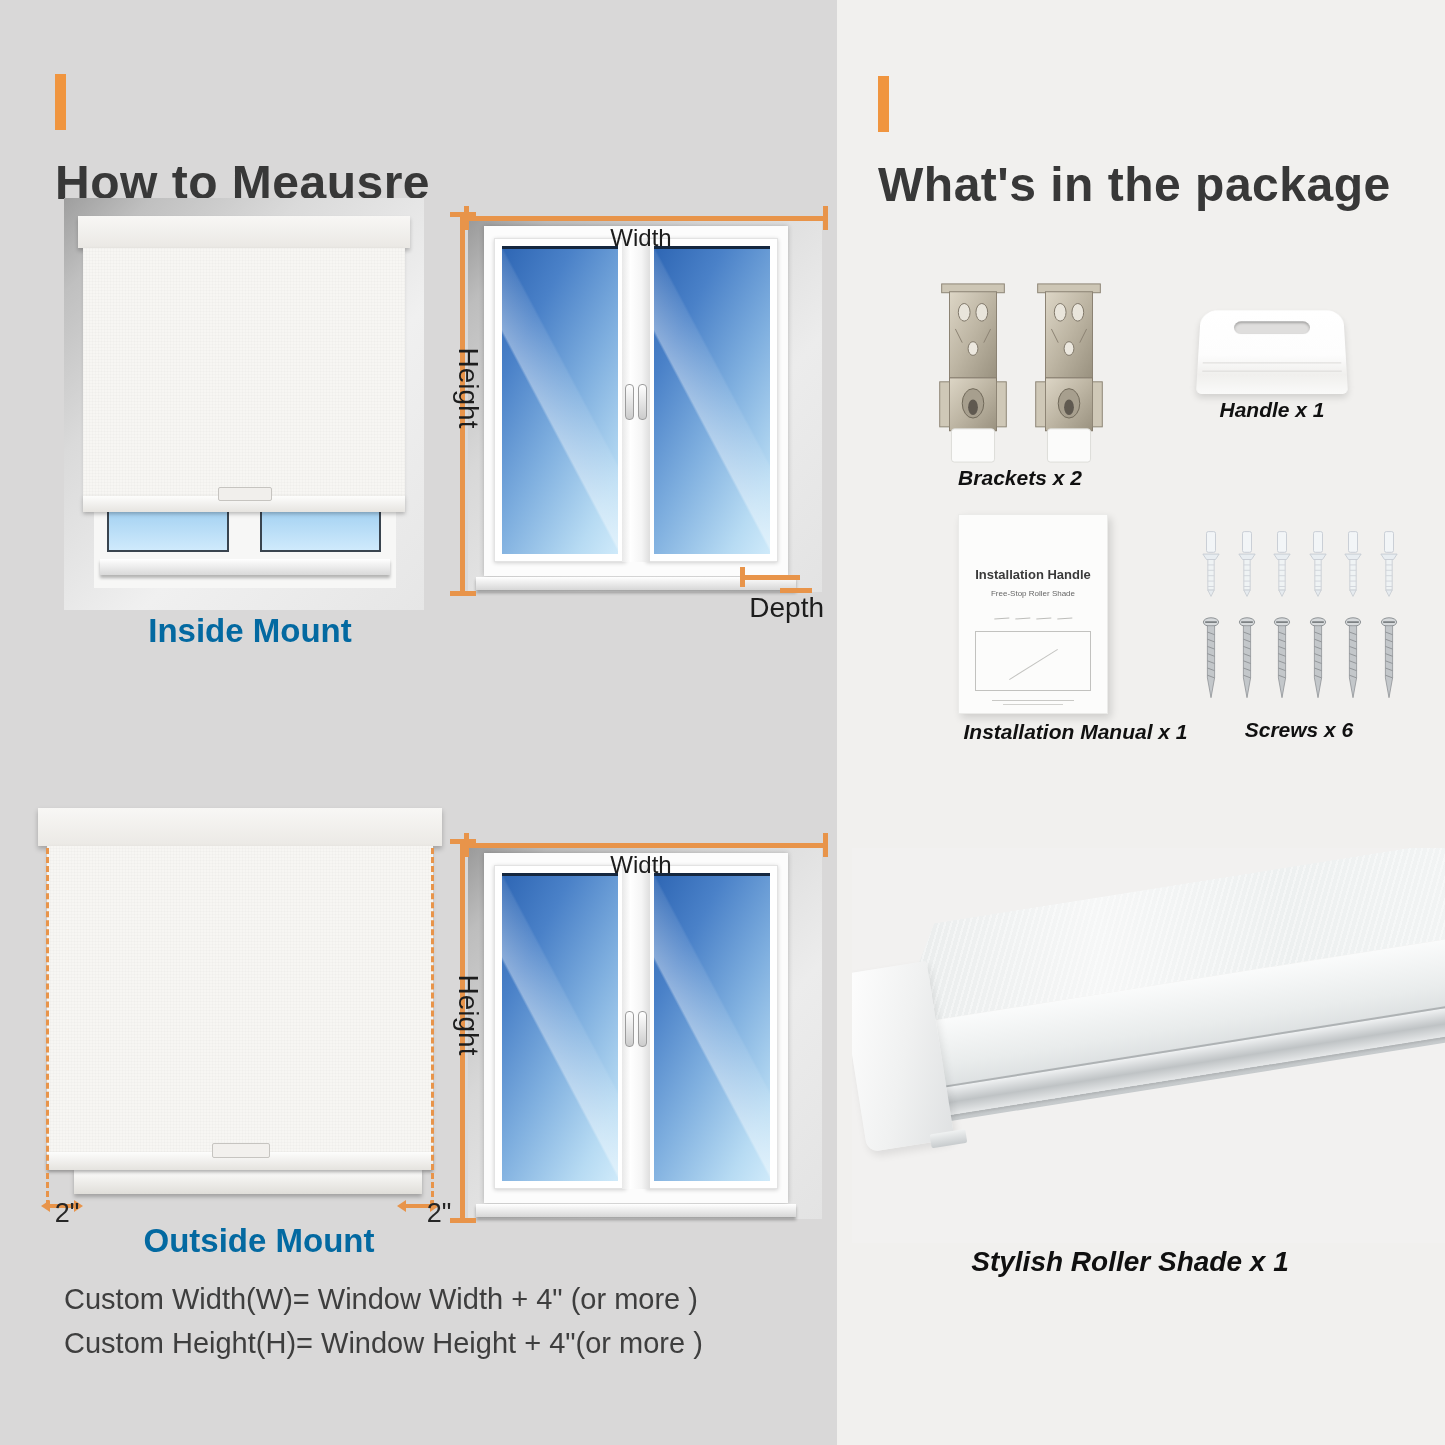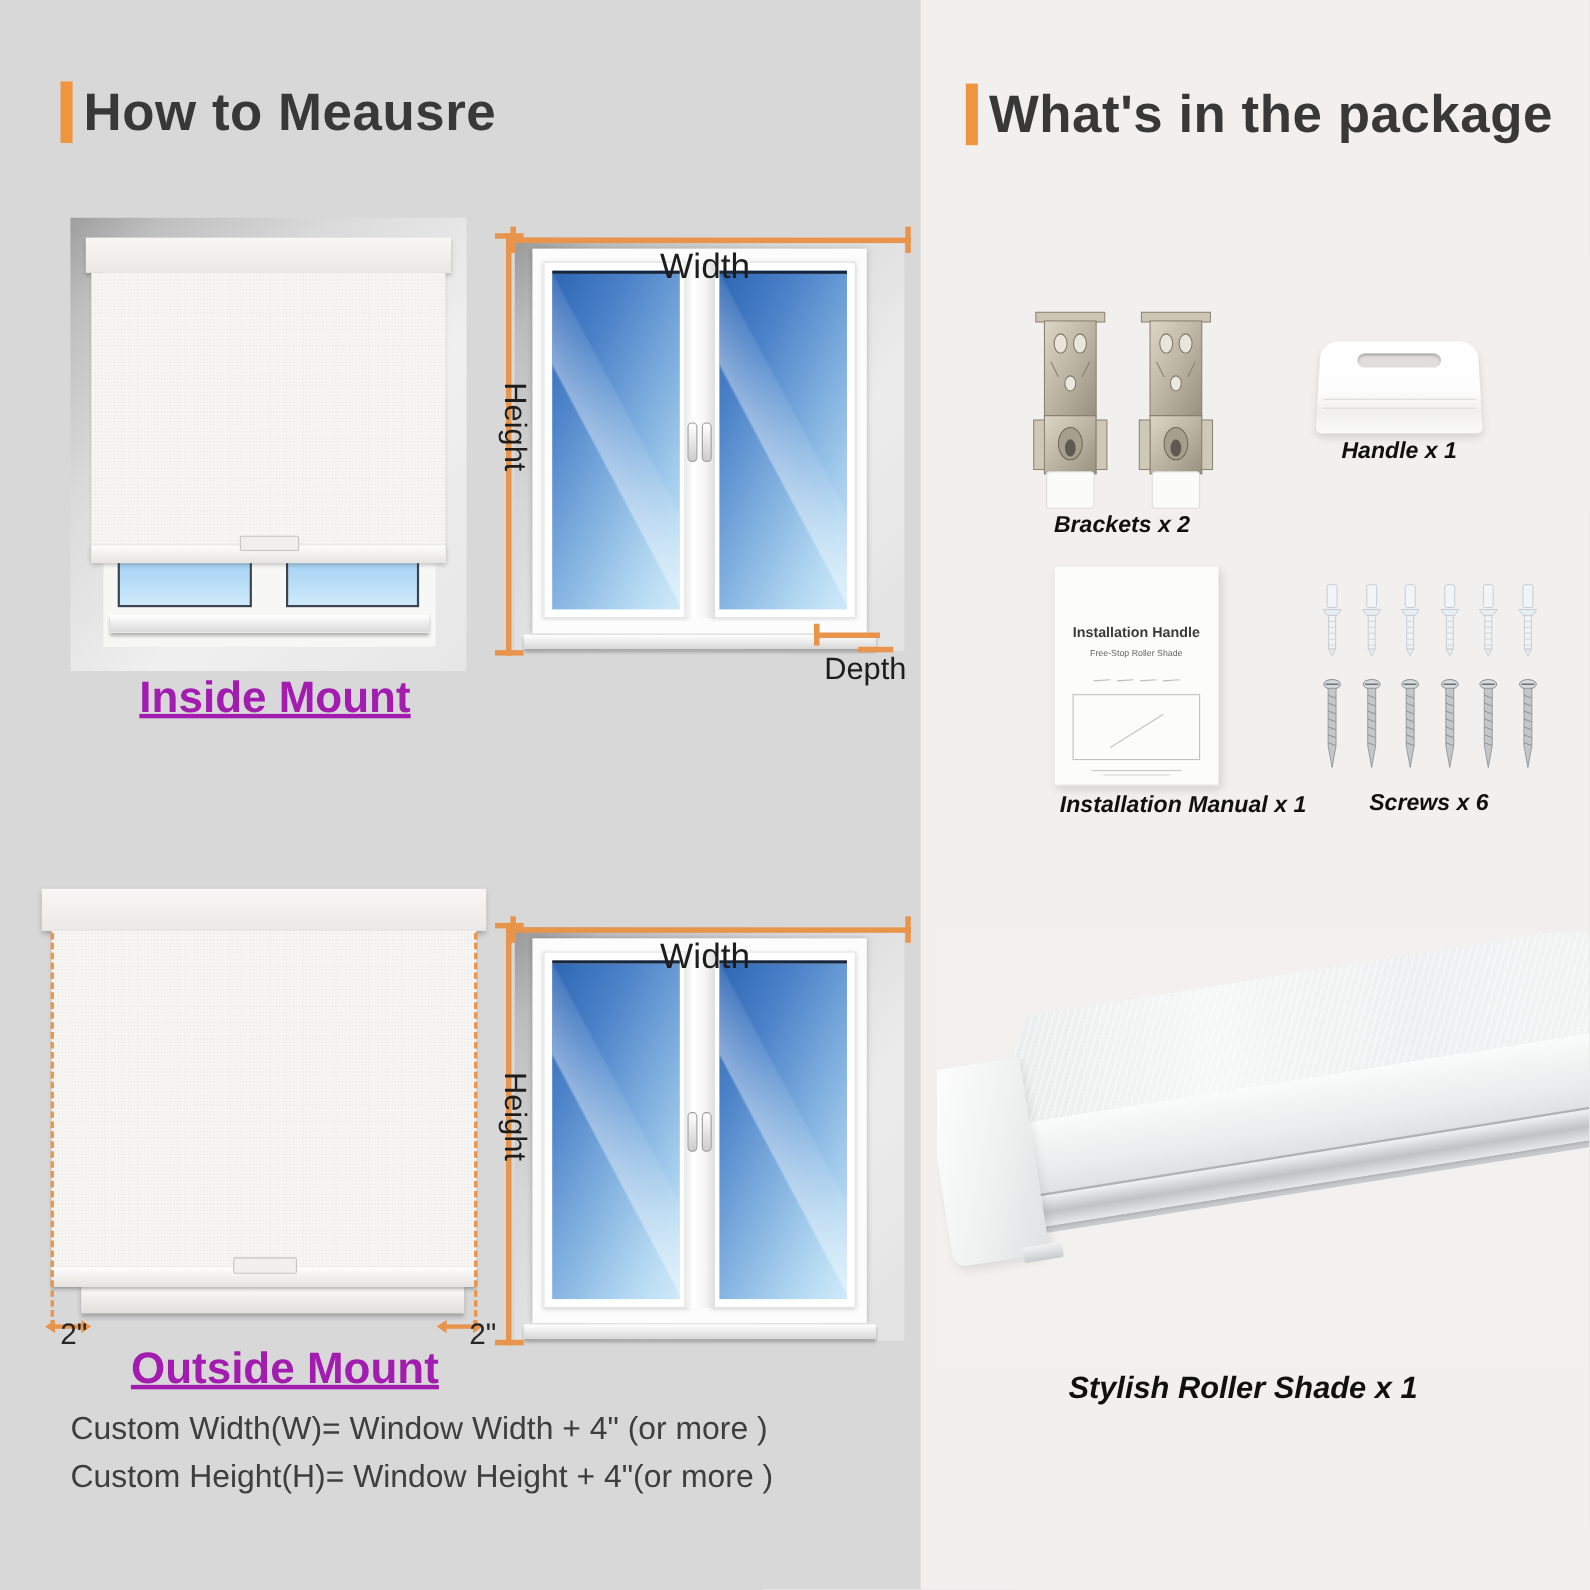--- a/index.html
+++ b/index.html
@@ -1,21 +1,21 @@
 <!DOCTYPE html>
 <html><head>
 <meta charset="utf-8">
 <style>
   html,body{margin:0;padding:0;}
   #canvas{position:relative;width:1445px;height:1445px;background:#D9D8D8;
     font-family:"Liberation Sans",sans-serif;overflow:hidden;color:#3e3e3e;}
   .abs{position:absolute;}
 
   
-  .sec-hdr{position:absolute;display:flex;align-items:flex-start;gap:10px;}
+  .sec-hdr{position:absolute;display:flex;align-items:flex-start;gap:24px;flex-direction:column;}
   .accent-bar{width:11px;height:56px;background:#F0953F;}
   .sec-title{font-size:48px;font-weight:bold;color:#383838;line-height:58px;letter-spacing:.5px;white-space:nowrap;}
 
   
   .right-col{position:absolute;left:837px;top:0;width:608px;height:1445px;background:#F1F0EE;}
 
   
   .win-diagram{position:absolute;width:378px;height:420px;}
   .wd-wall{position:absolute;left:16px;top:16px;right:8px;bottom:28px;
     background:linear-gradient(133deg,#989898 0%,#bdbdbd 12%,#d8d8d8 34%,#ececec 66%,#e3e3e3 100%);}
@@ -30,21 +30,21 @@
     background:linear-gradient(62deg,transparent 42%,rgba(255,255,255,.38) 43%,rgba(255,255,255,.10) 58%,transparent 59%);}
   .wd-mullion{position:absolute;left:50%;margin-left:-14px;width:28px;top:12px;bottom:14px;
     background:linear-gradient(90deg,#e8e8e8,#ffffff 30%,#f5f5f5 70%,#dedede);}
   .wd-pills{position:absolute;top:45%;left:0;right:0;display:flex;justify-content:center;gap:4px;}
   .wd-pill{width:7px;height:34px;background:linear-gradient(#ffffff,#cccccc);border:1px solid #9c9c9c;border-radius:4px;}
   .wd-sill{position:absolute;left:24px;right:34px;bottom:30px;height:13px;
     background:linear-gradient(#ffffff,#d7d7d7);box-shadow:0 3px 3px rgba(0,0,0,.3);}
   .wd-arrow-w{position:absolute;left:12px;right:2px;top:16px;height:5px;background:#E8944A;}
   .wd-arrow-w::before,.wd-arrow-w::after{content:'';position:absolute;width:5px;height:24px;top:-10px;background:#E8944A;}
   .wd-arrow-w::before{left:0;} .wd-arrow-w::after{right:0;}
-  .wd-lbl-width{position:absolute;top:24px;left:0;right:0;text-align:center;font-size:32px;color:#1d1d1d;}
+  .wd-lbl-width{position:absolute;top:24px;left:0;right:0;text-align:center;font-size:24px;color:#1d1d1d;}
   .wd-arrow-h{position:absolute;left:8px;top:12px;bottom:24px;width:5px;background:#E8944A;}
   .wd-arrow-h::before,.wd-arrow-h::after{content:'';position:absolute;height:5px;width:26px;left:-10px;background:#E8944A;}
   .wd-arrow-h::before{top:0;} .wd-arrow-h::after{bottom:0;}
   .wd-lbl-height{position:absolute;left:-39px;top:172px;width:110px;text-align:center;
     transform:rotate(90deg);font-size:28px;color:#1d1d1d;}
   .wd-depth-1{position:absolute;right:30px;bottom:40px;width:60px;height:5px;background:#E8944A;}
   .wd-depth-1::before{content:'';position:absolute;left:0;top:-8px;width:5px;height:20px;background:#E8944A;}
   .wd-depth-2{position:absolute;right:18px;bottom:27px;width:32px;height:5px;background:#E8944A;}
   .wd-lbl-depth{position:absolute;right:6px;bottom:-4px;font-size:28px;color:#1d1d1d;}
 
@@ -83,21 +83,21 @@
   .os-dash{position:absolute;top:40px;height:358px;width:0;border-left:3px dashed #E8944A;}
   .os-dash.l{left:8px;} .os-dash.r{right:8px;}
   .os-arrow{position:absolute;top:396px;width:26px;height:4px;background:#E8944A;}
   .os-arrow.l{left:11px;} .os-arrow.r{right:11px;}
   .os-arrow::before,.os-arrow::after{content:'';position:absolute;top:-4px;border-top:6px solid transparent;
     border-bottom:6px solid transparent;}
   .os-arrow::before{left:-8px;border-right:9px solid #E8944A;}
   .os-arrow::after{right:-8px;border-left:9px solid #E8944A;}
 
   
-  .mount-heading{position:absolute;text-align:center;font-size:40px;font-weight:bold;color:#a21caf;text-decoration:underline;}
+  .mount-heading{position:absolute;text-align:center;font-size:33px;font-weight:bold;color:#0369a1;}
   .measure-text{position:absolute;font-size:29px;color:#3e3e3e;}
   .measure-text div{margin-bottom:10px;}
   .gap-label{position:absolute;width:54px;text-align:center;font-size:27px;color:#262626;}
 
   
   .item-label{position:absolute;text-align:center;font-size:21px;font-weight:bold;font-style:italic;color:#101010;}
   .bracket-group{position:absolute;left:932px;top:280px;display:flex;gap:14px;}
 
   .handle-graphic{position:absolute;left:1196px;top:300px;width:152px;height:94px;}
   .hg-body{position:absolute;inset:0;border-radius:18px 18px 6px 6px;

